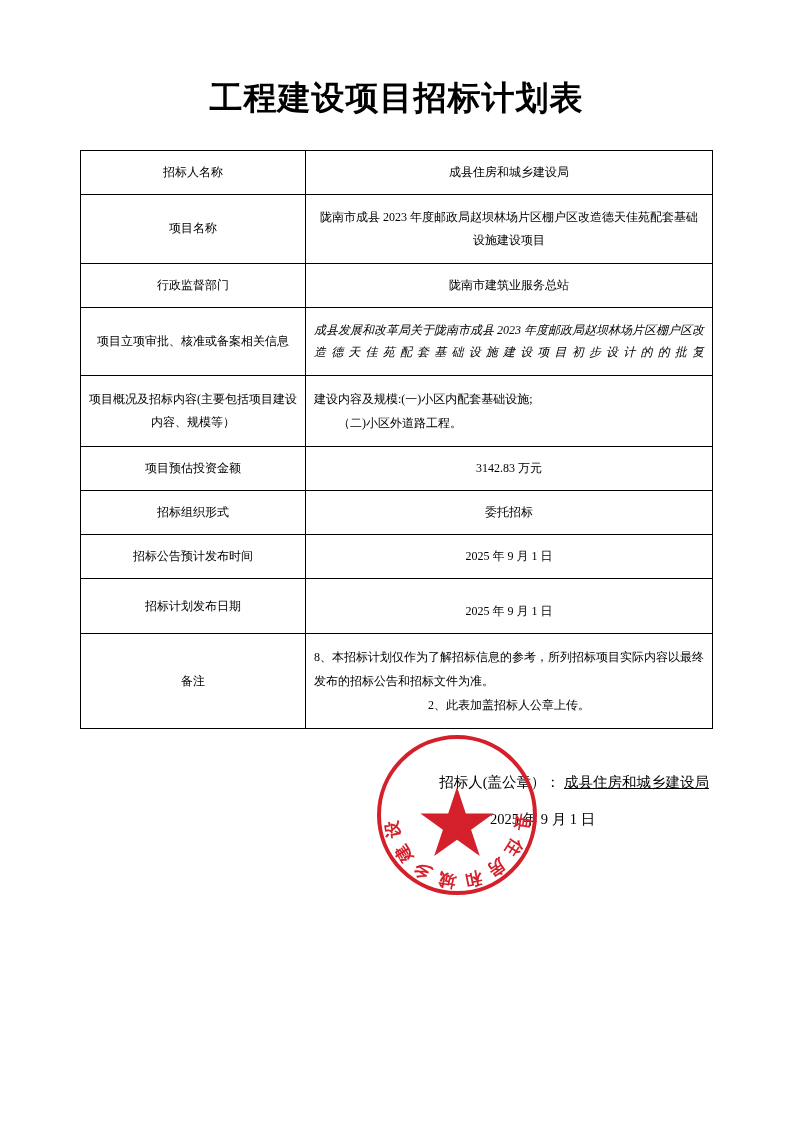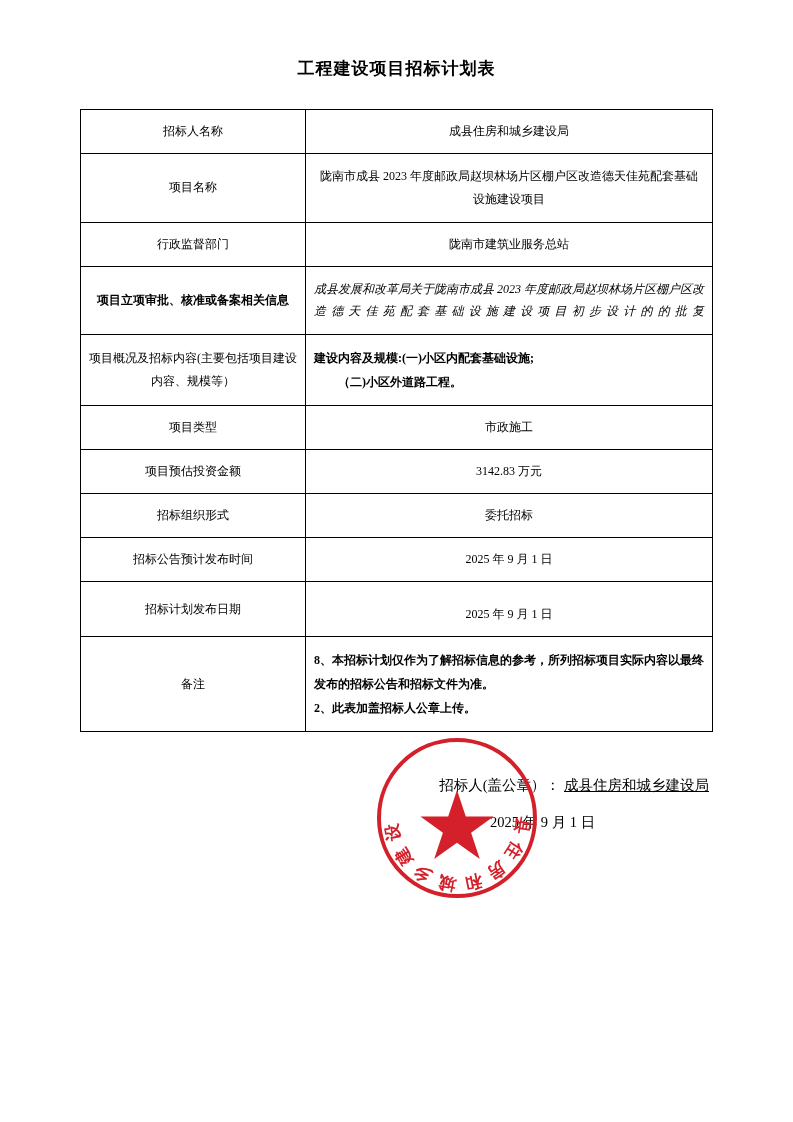--- a/index.html
+++ b/index.html
@@ -16,24 +16,24 @@
     overflow: hidden;
   }
   .page {
     width: 793px;
     height: 1122px;
     position: relative;
     box-sizing: border-box;
   }
   .doc-title {
     text-align: center;
-    font-size: 17px;
+    font-size: 33px;
     font-weight: bold;
     letter-spacing: 1px;
-    margin-top: 57px;
+    margin-top: 76px;
     margin-bottom: 0;
     font-family: "Liberation Serif", "DejaVu Serif", serif;
   }
   table.main-table {
     border-collapse: collapse;
     width: 633px;
     margin: 29px auto 0 auto;
     table-layout: fixed;
   }
   table.main-table td {
@@ -48,21 +48,20 @@
     width: 208px;
     text-align: center;
   }
   td.value-cell {
     text-align: center;
   }
   td.value-left {
     text-align: left;
     padding-left: 10px;
     padding-right: 10px;
-    font-weight: bold;
   }
   td.value-just {
     text-align: justify;
     text-align-last: justify;
     padding-left: 10px;
     padding-right: 10px;
     font-style: italic;
   }
   .indent-line {
     display: block;
@@ -127,33 +126,29 @@
       </tr>
       <tr>
         <td class="label-cell">项目名称</td>
         <td class="value-cell" style="line-height:1.9; padding-left:10px; padding-right:10px;">陇南市成县 2023 年度邮政局赵坝林场片区棚户区改造德天佳苑配套基础设施建设项目</td>
       </tr>
       <tr>
         <td class="label-cell">行政监督部门</td>
         <td class="value-cell">陇南市建筑业服务总站</td>
       </tr>
       <tr>
-        <td class="label-cell" style="line-height:1.9;font-weight:bold;">项目立项审批、核准或备案相关信息</td>
+        <td class="label-cell" style="line-height:1.9;">项目立项审批、核准或备案相关信息</td>
         <td class="value-just" style="line-height:1.9;">成县发展和改革局关于陇南市成县 2023 年度邮政局赵坝林场片区棚户区改造德天佳苑配套基础设施建设项目初步设计的的批复</td>
       </tr>
       <tr>
         <td class="label-cell" style="line-height:1.9;text-align:center;">项目概况及招标内容(主要包括项目建设内容、规模等）</td>
         <td class="value-left" style="line-height:2.0;">
           <span>建设内容及规模:(一)小区内配套基础设施;</span>
           <span class="indent-line">（二)小区外道路工程。</span>
         </td>
-      </tr>
-      <tr>
-        <td class="label-cell">项目类型</td>
-        <td class="value-cell">市政施工</td>
       </tr>
       <tr>
         <td class="label-cell">项目预估投资金额</td>
         <td class="value-cell">3142.83 万元</td>
       </tr>
       <tr>
         <td class="label-cell">招标组织形式</td>
         <td class="value-cell">委托招标</td>
       </tr>
       <tr>
@@ -161,21 +156,21 @@
         <td class="value-cell">2025 年 9 月 1 日</td>
       </tr>
       <tr>
         <td class="label-cell">招标计划发布日期</td>
         <td class="value-cell" style="padding-top:22px;">2025 年 9 月 1 日</td>
       </tr>
       <tr>
         <td class="label-cell">备注</td>
         <td class="value-left" style="line-height:2.0;">
           <span>8、本招标计划仅作为了解招标信息的参考，所列招标项目实际内容以最终发布的招标公告和招标文件为准。</span>
-          <span style="display:block;">2、此表加盖招标人公章上传。</span>
+          <span style="display:block;text-align:center;">2、此表加盖招标人公章上传。</span>
         </td>
       </tr>
     </tbody>
   </table>
 
   <div class="sign-area">
     <div class="sign-row">
       <span class="sign-label">招标人(盖公章）：</span><span class="sign-value">成县住房和城乡建设局</span>
     </div>
     <div class="date-row">2025 年 9 月 1 日</div>

